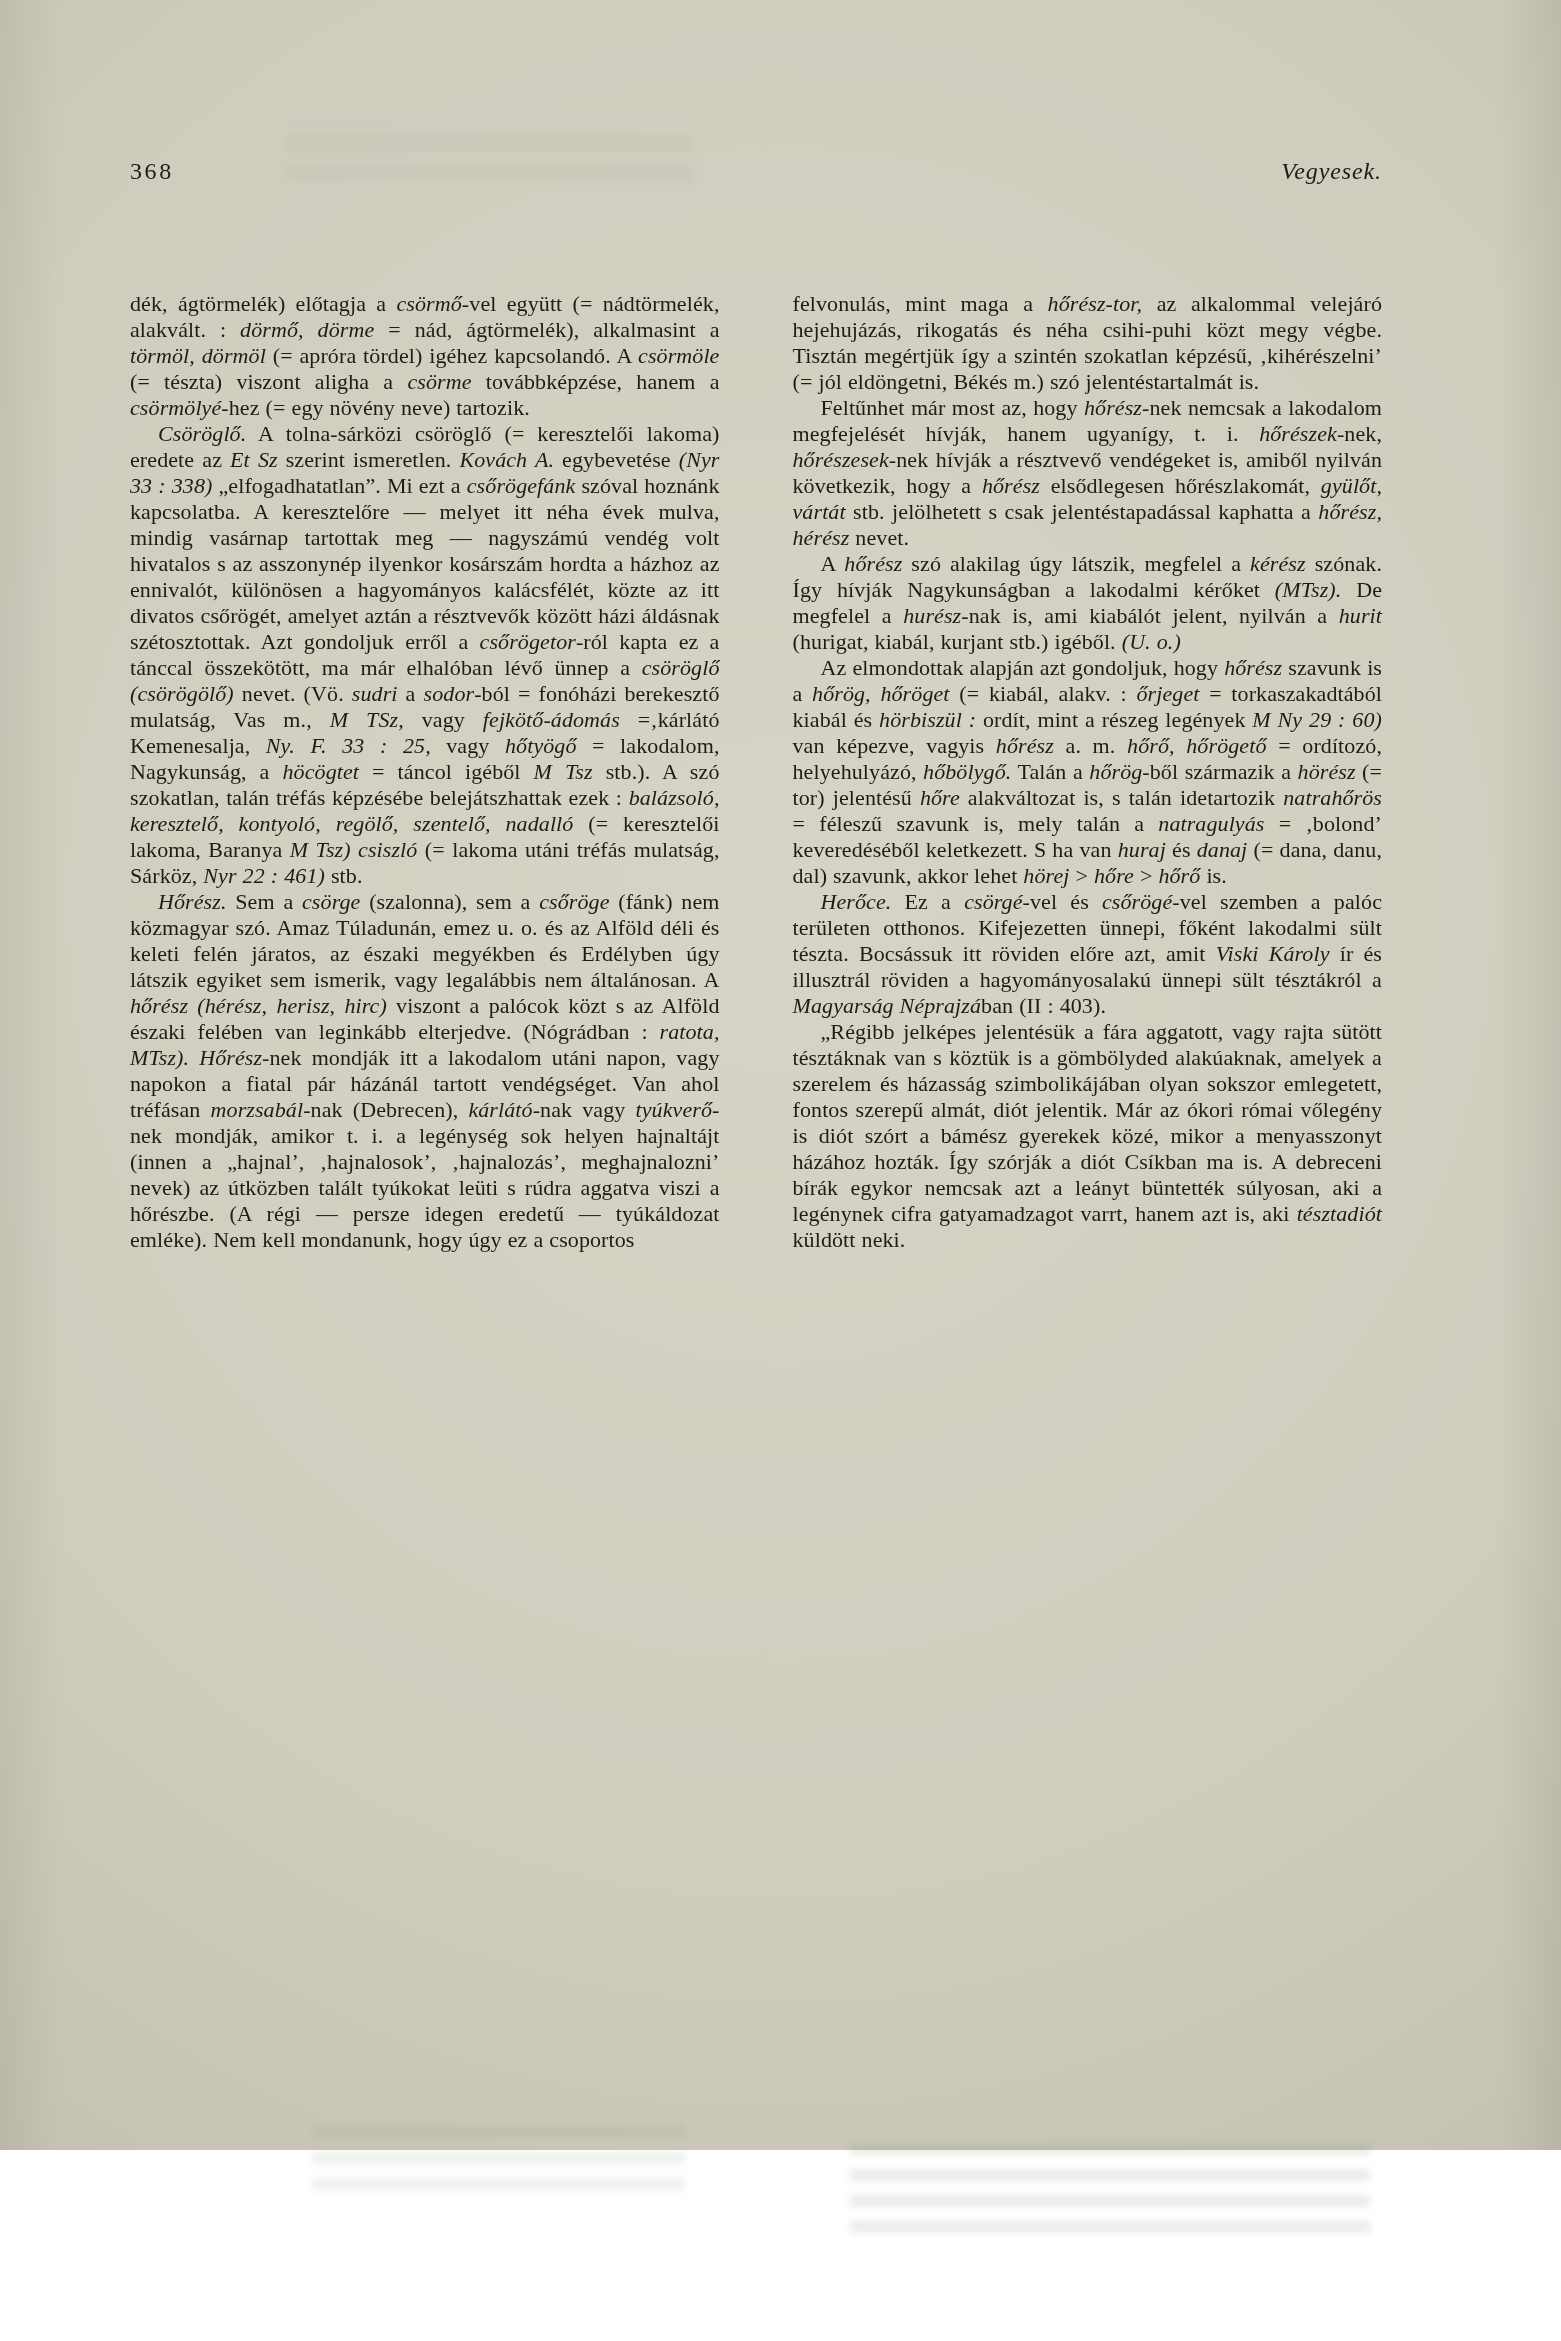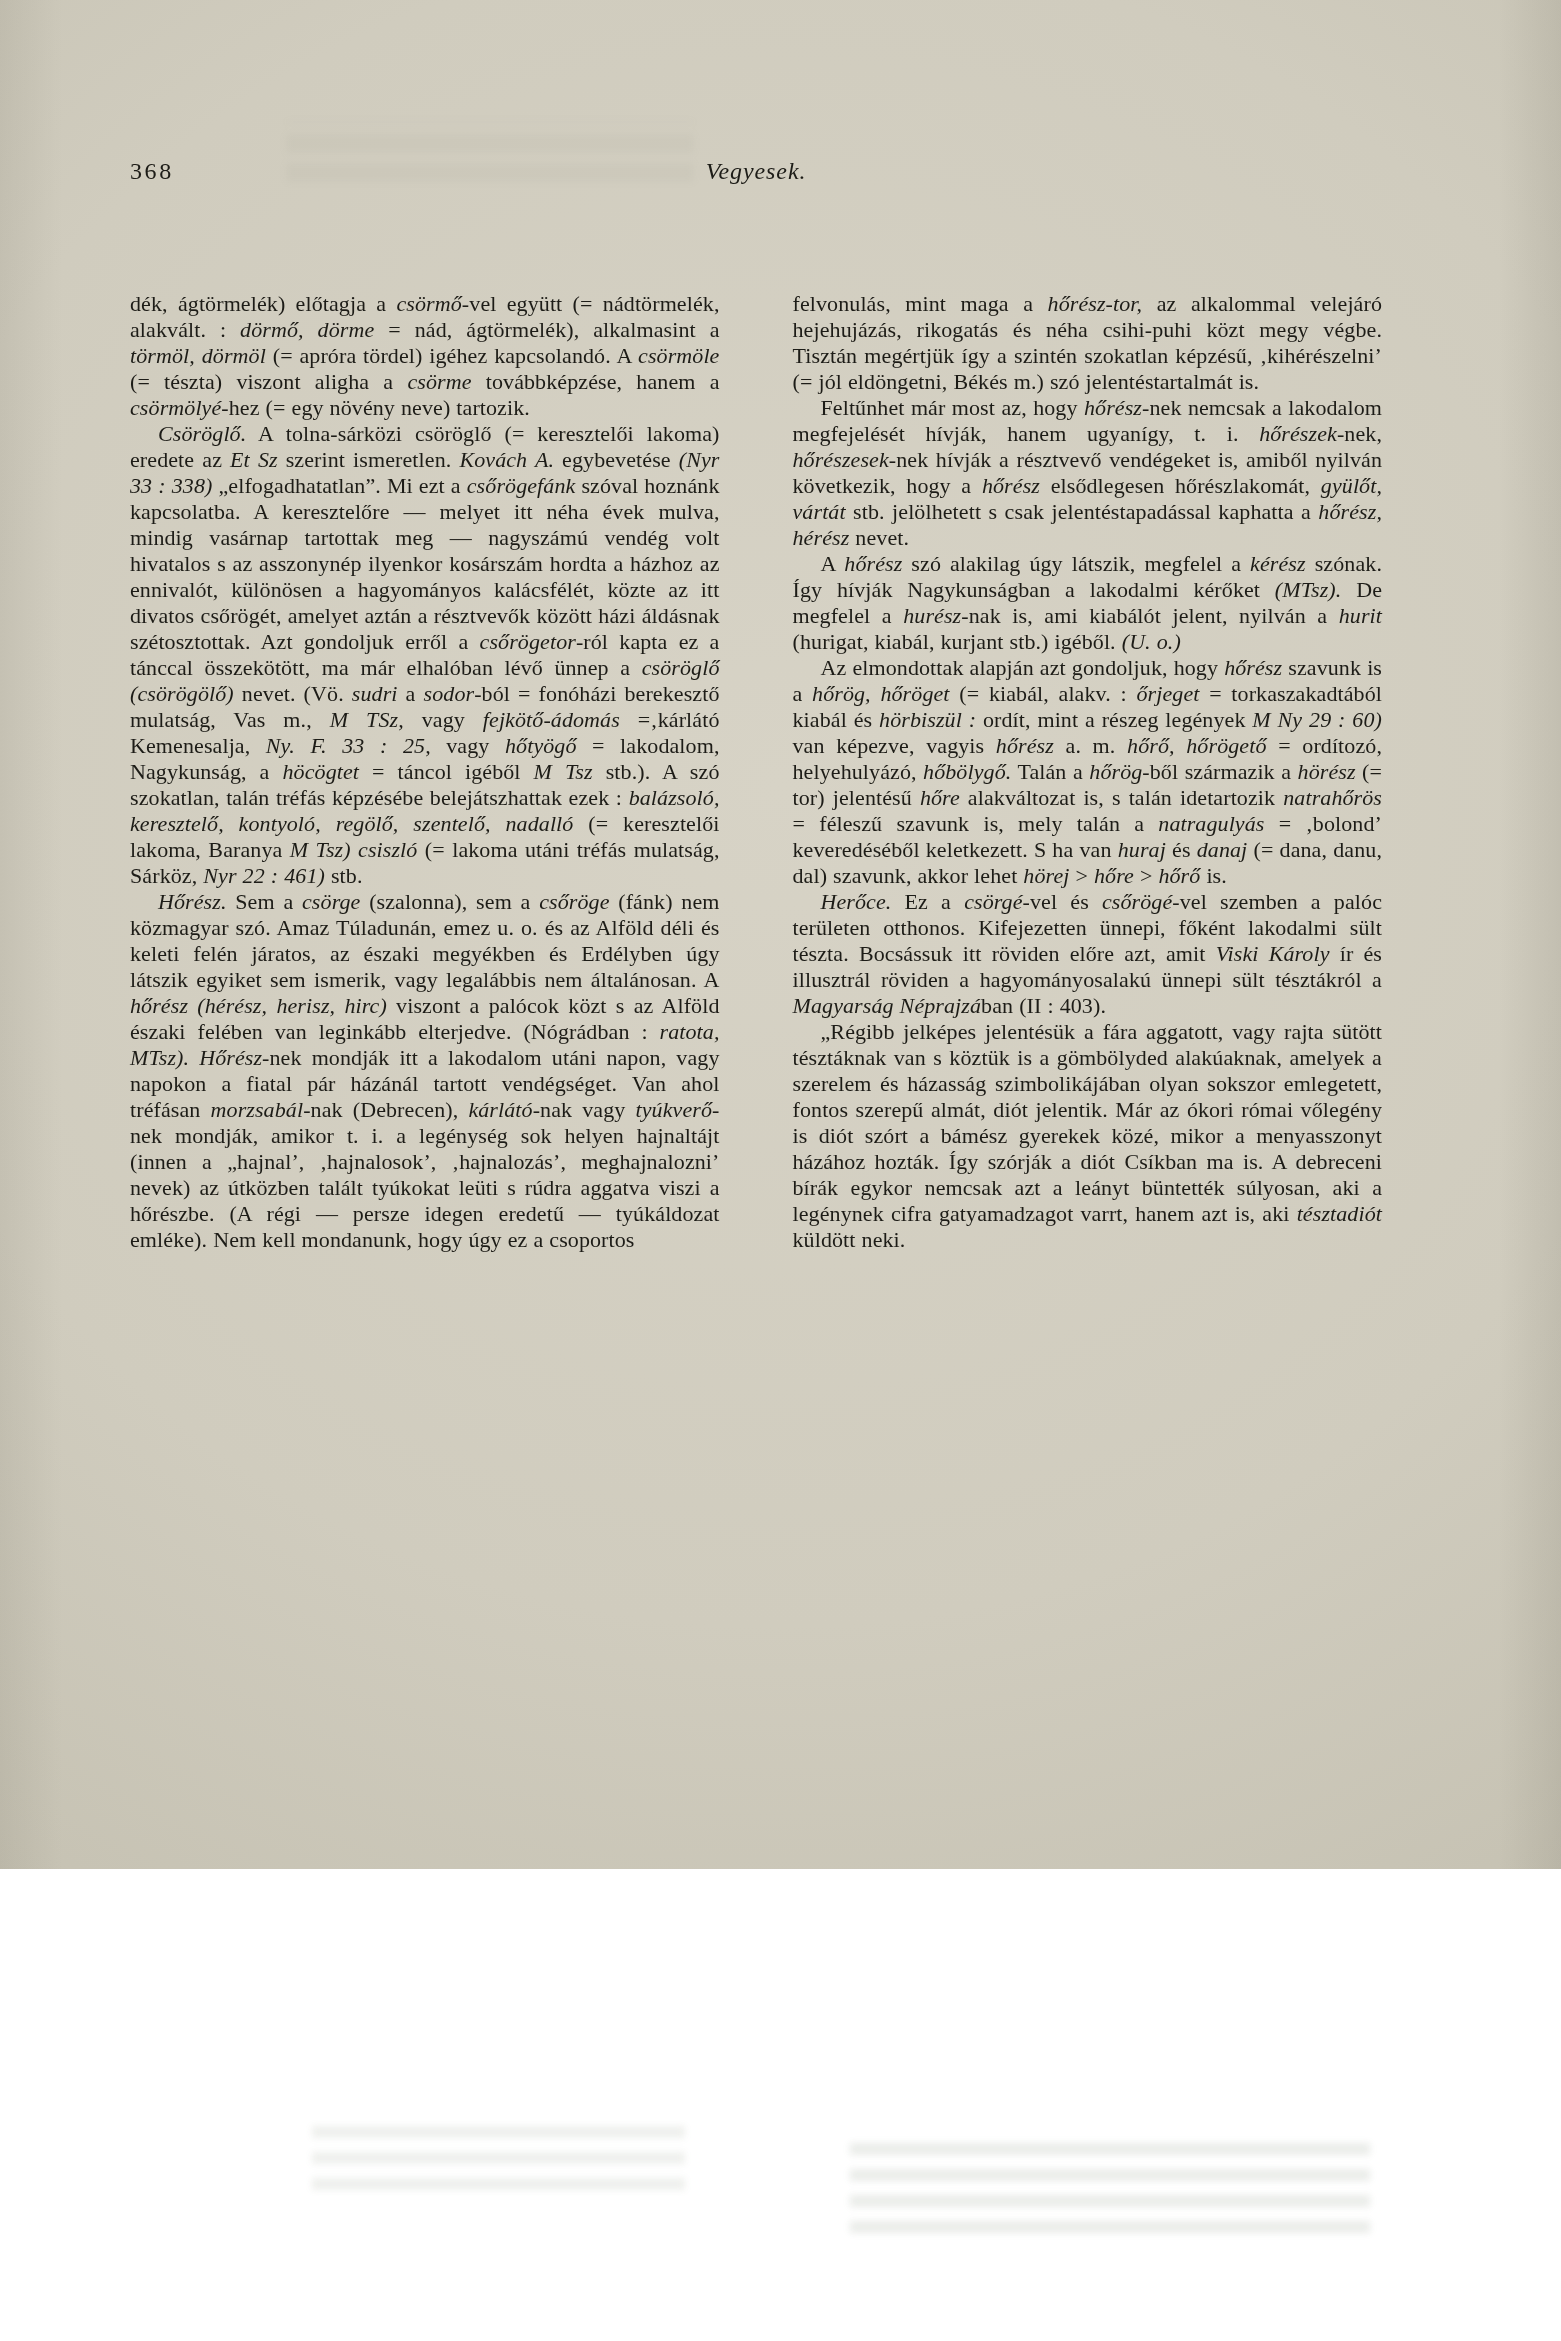--- a/index.html
+++ b/index.html
@@ -2,21 +2,21 @@
 <html lang="hu" style="font-size:14px"><head>
 <meta charset="utf-8">
 <style>
   html, body {
     margin: 0; padding: 0;
     width: 1561px; height: 2342px;
     overflow: hidden;
   }
   .page {
     position: relative;
-    width: 1561px; height: 1869px;
+    width: 1561px; height: 2150px;
     box-sizing: border-box;
     background:
       radial-gradient(ellipse 130% 100% at 50% 42%,
         #d7d3c6 0%, #d0ccbe 45%, #c6c2b3 70%, #b5b1a1 90%, #a19d8d 100%);
     font-family: "Liberation Serif", "DejaVu Serif", serif;
     color: #1d1c17;
     padding-top: 158px;
   }
   
   .header-row {
@@ -24,21 +24,21 @@
     height: 31px;
     margin: 0 179px 0 130px;
     font-size: 24px;
   }
   .page-num {
     position: absolute; left: 0; top: 0;
     letter-spacing: 2.6px;
   }
   .header-title {
     position: absolute; left: 0; right: 0; top: 0;
-    text-align: center;
+    text-align: right;
     font-style: italic;
     letter-spacing: 0.9px;
   }
   
   .columns {
     display: flex;
     gap: 73px;
     margin: 102px 179px 0 130px;
   }
   .col {

